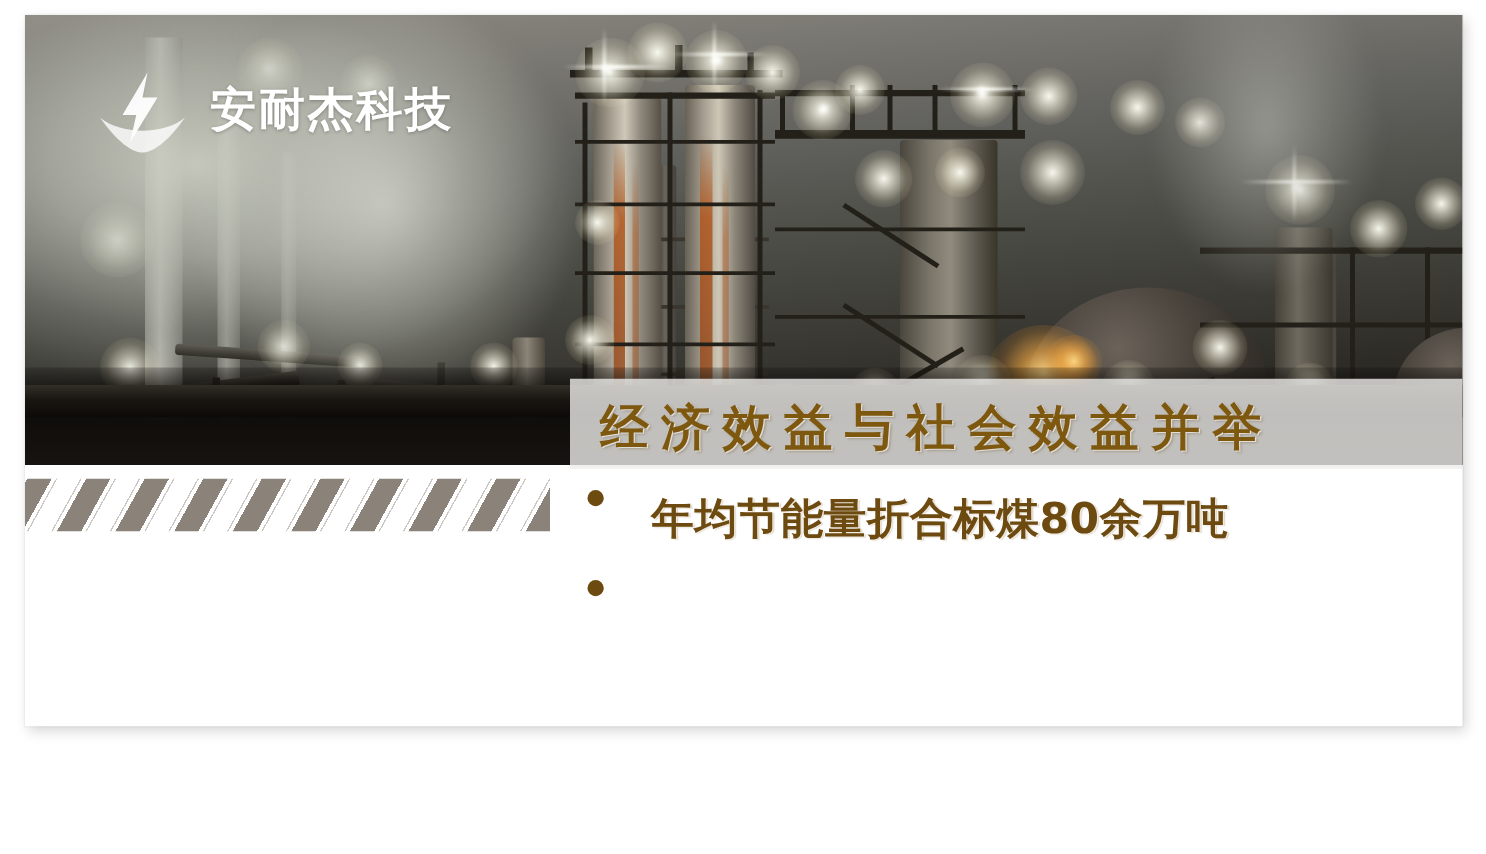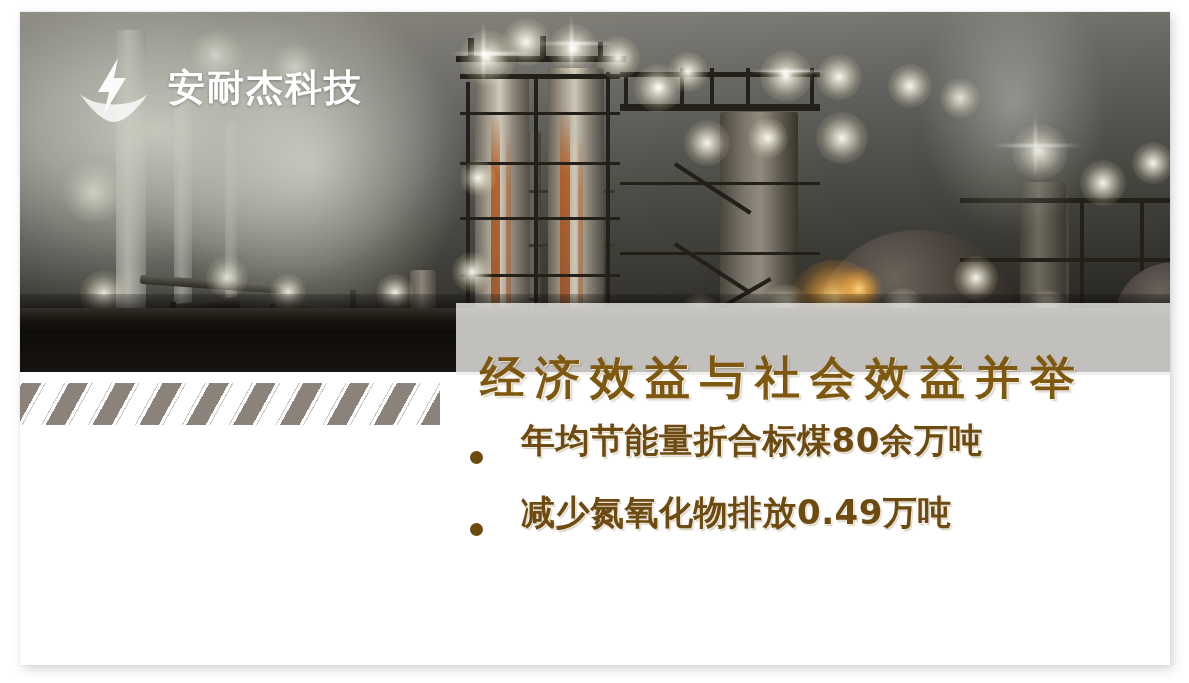--- a/index.html
+++ b/index.html
@@ -5,21 +5,21 @@
   html,body{margin:0;padding:0;}
   body{
     width:1189px;height:683px;overflow:hidden;
     background:#ffffff;
     font-family:"Liberation Sans","DejaVu Sans",sans-serif;
   }
   .page{position:relative;width:1189px;height:683px;background:#ffffff;}
 
   
   .slide{
-    position:absolute;left:20px;top:12px;width:1150px;height:653px;
+    position:absolute;left:20px;top:12px;width:1150px;height:569px;
     background:#ffffff;overflow:hidden;
     box-shadow:3px 4px 10px rgba(0,0,0,.17), 0 0 0 1px rgba(0,0,0,.03);
   }
 
   
   .photo{
     position:absolute;left:0;top:0;width:1150px;height:360px;overflow:hidden;
     background:#2a2622;
   }
   
@@ -104,26 +104,25 @@
 
   
   .panel{
     position:absolute;left:436px;top:291px;width:714px;height:72px;
     background:rgba(237,236,234,.80);
     z-index:5;
   }
   .headline{
     position:absolute;left:460px;top:302px;width:700px;height:56px;
     display:flex;align-items:center;
-    color:#7e580f;font-size:45px;font-weight:bold;letter-spacing:10px;
+    color:#7e580f;font-size:39px;font-weight:bold;letter-spacing:10px;
     font-family:"DejaVu Sans","Liberation Sans",sans-serif;
     white-space:nowrap;
     text-shadow:1px 1px 0 rgba(255,255,255,.65), 2px 2px 2px rgba(90,60,10,.28);
     z-index:7;
-    margin-top:36px;
   }
 
   
   .stripes{
     position:absolute;left:0;top:371px;width:420px;height:42px;
     background:
       repeating-linear-gradient(
         -61deg,
         #8b8279 0px, #8b8279 17px,
         #ffffff 17px, #ffffff 20px,
@@ -134,21 +133,21 @@
       );
     z-index:4;
   }
 
   
   .bullets{
     position:absolute;left:436px;top:380px;width:714px;
     z-index:6;
   }
   .bullet-row{
-    display:flex;align-items:flex-end;height:72px;
+    display:flex;align-items:flex-start;height:72px;
   }
   .bullet-dot{
     width:13px;height:13px;border-radius:50%;background:#6d4b10;
     flex:0 0 13px;margin-left:14px;
   }
   .bullet-text{
     margin-left:38px;
     color:#6d4b10;font-size:34px;font-weight:bold;letter-spacing:.5px;
     font-family:"DejaVu Sans","Liberation Sans",sans-serif;
     white-space:nowrap;
@@ -321,18 +320,17 @@
 
     <div class="stripes"></div>
 
     <div class="bullets">
       <div class="bullet-row">
         <span class="bullet-dot"></span>
         <span class="bullet-text">年均节能量折合标煤80余万吨</span>
       </div>
       <div class="bullet-row">
         <span class="bullet-dot"></span>
-        <span class="bullet-text">减少氮氧化物排放0.49万吨</span>
       </div>
     </div>
 
   </div>
 </div>
 
 </body></html>

